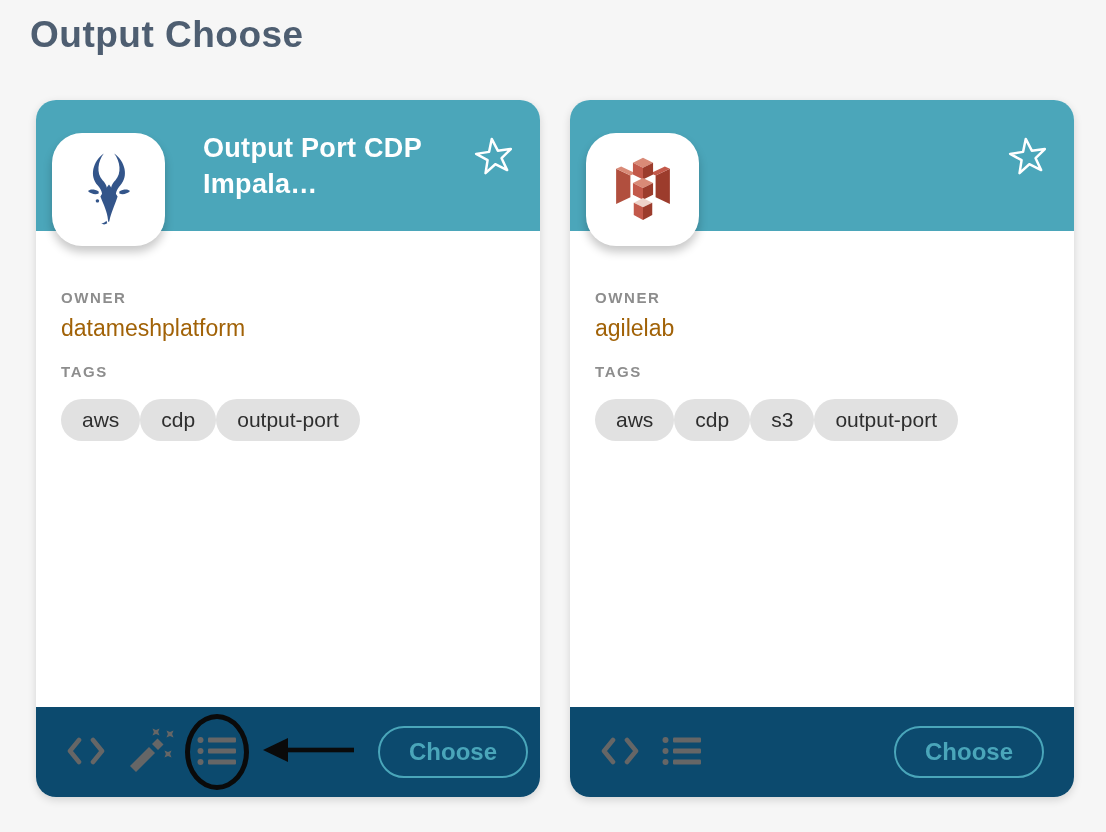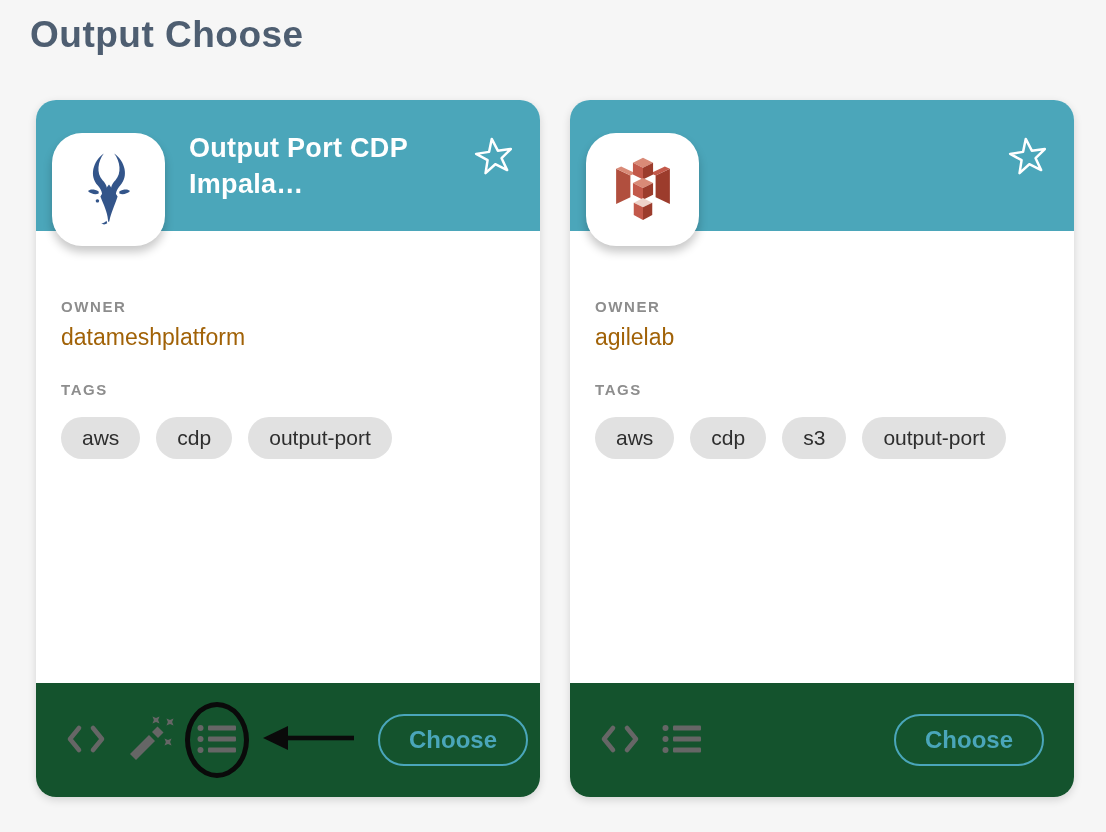--- a/index.html
+++ b/index.html
@@ -24,41 +24,41 @@
     flex:none; height:131px; background:#4ba6ba;
     border-radius:20px 20px 0 0; position:relative;
   }
   .logo-box {
     position:absolute; left:16px; top:33px; width:113px; height:113px;
     background:#ffffff; border-radius:30px;
     box-shadow:0 6px 10px rgba(0,0,0,.22);
     display:flex; align-items:center; justify-content:center; z-index:2;
   }
   .card-title {
-    position:absolute; left:153px; top:31px; right:66px;
+    position:absolute; left:167px; top:31px; right:66px;
     color:#ffffff; font-size:27px; font-weight:700; line-height:1.32; letter-spacing:.3px;
   }
   .star-btn {
     position:absolute; top:34px; right:24px; width:44px; height:44px;
     background:none; border:none; cursor:pointer; padding:0;
   }
   .card-body { flex:1; padding:37px 25px 0; }
   .desc { font-size:23px; line-height:40px; color:#5d6f82; max-width:448px; }
   .meta-label {
-    margin-top:30px; font-size:15px; font-weight:700;
+    margin-top:21px; font-size:15px; font-weight:700;
     letter-spacing:1.6px; color:#8d8d8d;
   }
   .owner-link { display:inline-block; margin-top:9px; font-size:23px; color:#a16207; text-decoration:none; }
-  .tags { margin-top:19px; display:flex; flex-wrap:wrap; gap:16px; max-width:430px; }
+  .tags { margin-top:19px; display:flex; flex-wrap:wrap; max-width:430px; }
   .tag {
     background:#e1e1e1; border-radius:24px; padding:9px 21px;
     font-size:21px; color:#2e2e2e; white-space:nowrap;
   }
   .card-footer {
-    flex:none; height:114px; background:#14532d;
+    flex:none; height:90px; background:#0c4a6e;
     border-radius:0 0 20px 20px;
     display:flex; align-items:center; padding:0 30px; gap:21px;
   }
   .icon-btn { background:none; border:none; padding:0; cursor:pointer;
     display:flex; align-items:center; justify-content:center; }
   .list-wrap { position:relative; width:42px; height:38px;
     display:flex; align-items:center; justify-content:center; }
   .annotation-circle {
     position:absolute; left:50%; top:50%; transform:translate(-50%,-50%);
     width:64px; height:76px; border:5px solid #0a0a0a; border-radius:50%;

